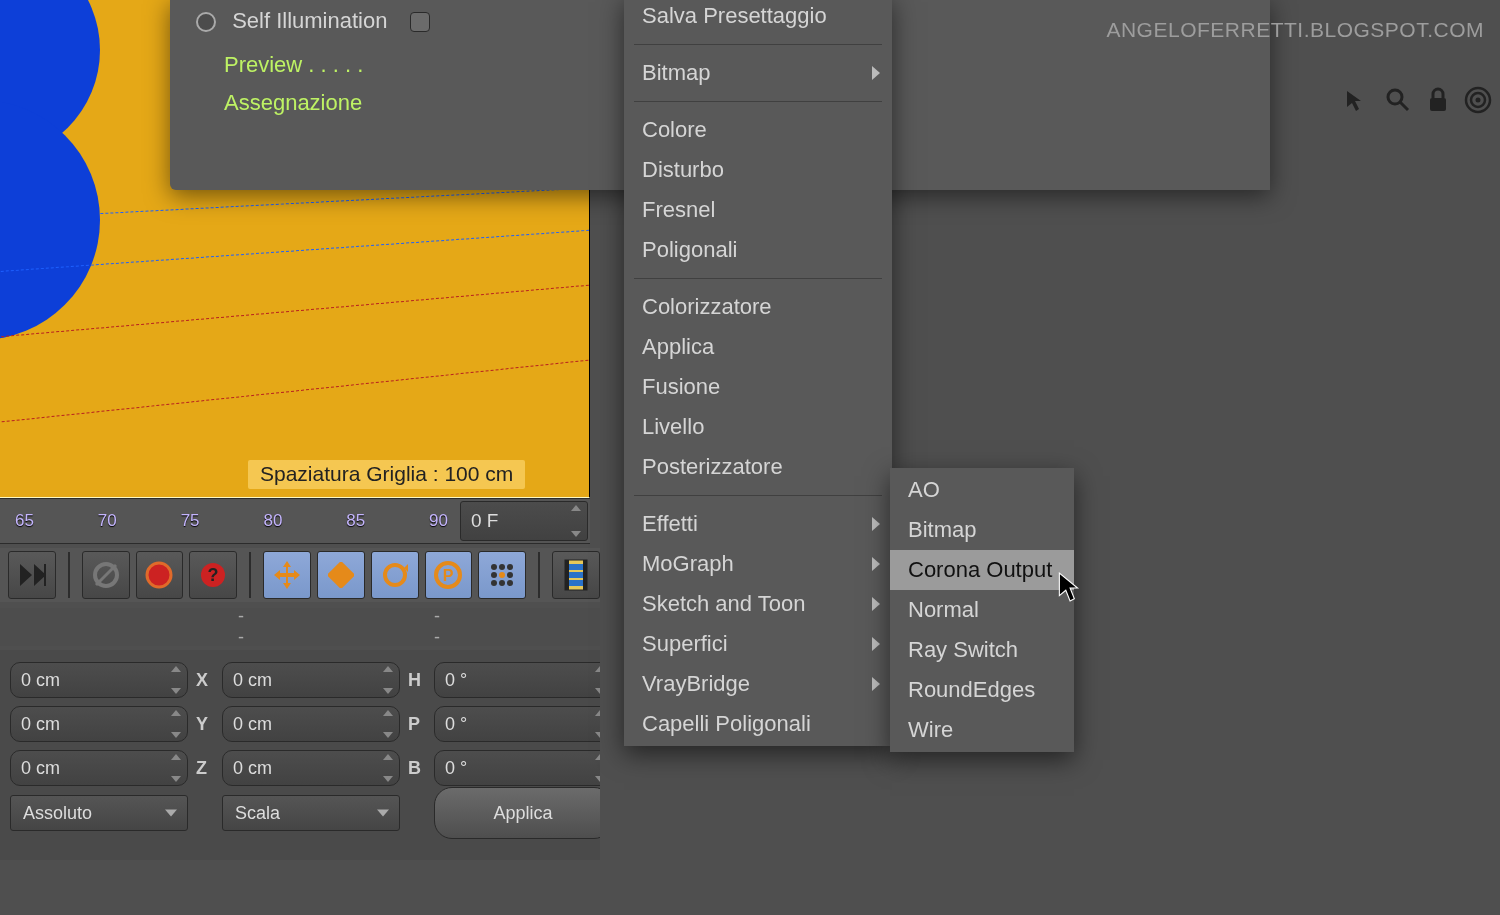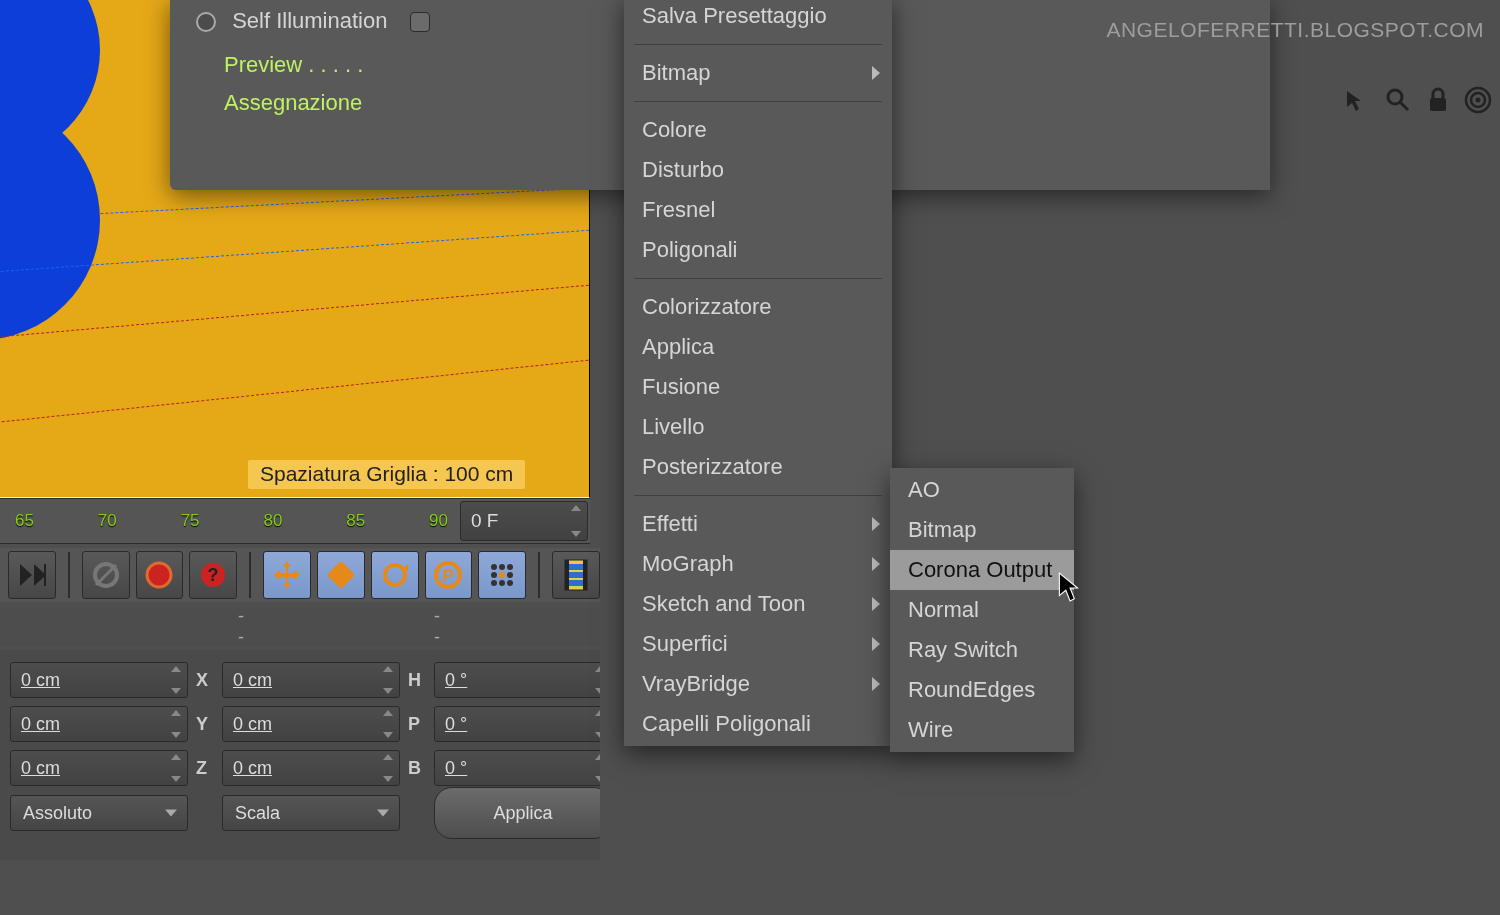--- a/index.html
+++ b/index.html
@@ -66,21 +66,21 @@
   border-bottom: 1px solid #2c2c2c;
   display: flex;
   align-items: center;
   position: absolute;
 }
 .tl-ticks {
   flex: 1;
   display: flex;
   justify-content: space-between;
   font-size: 17px;
-  color: #84cc16;
+  color: #c4b5fd;
   padding: 0 10px 0 15px;
   text-shadow: 0 1px 1px #000;
 }
 .frame-box {
   width: 128px; height: 40px;
   margin: 0 2px;
   background: linear-gradient(#4c4c4c,#414141);
   border: 1px solid #2a2a2a;
   border-radius: 3px;
   font-size: 19px;
@@ -162,26 +162,25 @@
   grid-template-columns: 178px 18px 178px 18px 178px;
   grid-template-rows: 40px 40px 40px 42px;
   gap: 4px 8px;
   align-items: center;
   font-size: 18px;
 }
 .numfield {
   height: 36px;
   background: linear-gradient(#4d4d4d,#424242);
   border: 1px solid #2a2a2a;
-  border-radius: 3px;
+  border-radius: 10px;
   display: flex; align-items: center;
   padding-left: 10px;
   color: #ddd;
   position: relative;
-  text-decoration: underline;
 }
 .lbl { font-weight: 600; color: #ccc; }
 .dropdown {
   height: 36px;
   background: linear-gradient(#555,#454545);
   border: 1px solid #2a2a2a;
   border-radius: 3px;
   display: flex; align-items: center;
   padding: 0 28px 0 12px;
   color: #ddd;

